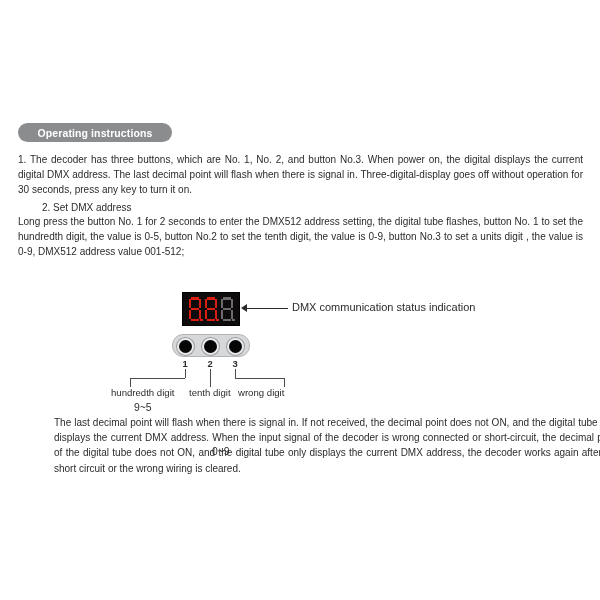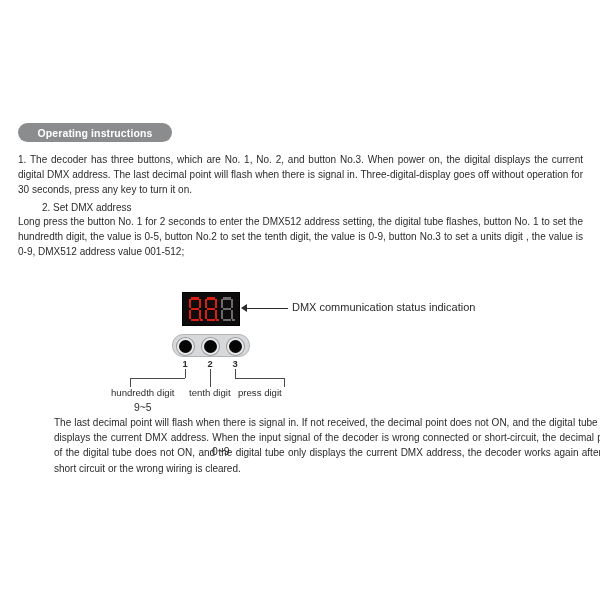--- a/index.html
+++ b/index.html
@@ -289,21 +289,21 @@
     <span class="lead v" id="stem3"></span>
 
     <span class="lead h" id="brk1-h"></span>
     <span class="lead v" id="brk1-v"></span>
 
     <span class="lead h" id="brk3-h"></span>
     <span class="lead v" id="brk3-v"></span>
 
     <div class="digit-label" id="lbl-hundredth">hundredth digit</div>
     <div class="digit-label" id="lbl-tenth">tenth digit</div>
-    <div class="digit-label" id="lbl-units">press digit</div>
+    <div class="digit-label" id="lbl-units">wrong digit</div>
 
     <div class="range-label" id="rng-1">9~5</div>
     <div class="range-label" id="rng-2">0~9</div>
 
   </div>
 
   <div class="para" id="para-4">The last decimal point will flash when there is signal in. If not received, the decimal point does not ON, and the digital tube only displays the current DMX address. When the input signal of the decoder is wrong connected or short-circuit, the decimal point of the digital tube does not ON, and the digital tube only displays the current DMX address, the decoder works again after the short circuit or the wrong wiring is cleared.</div>
 
 </div>
 

